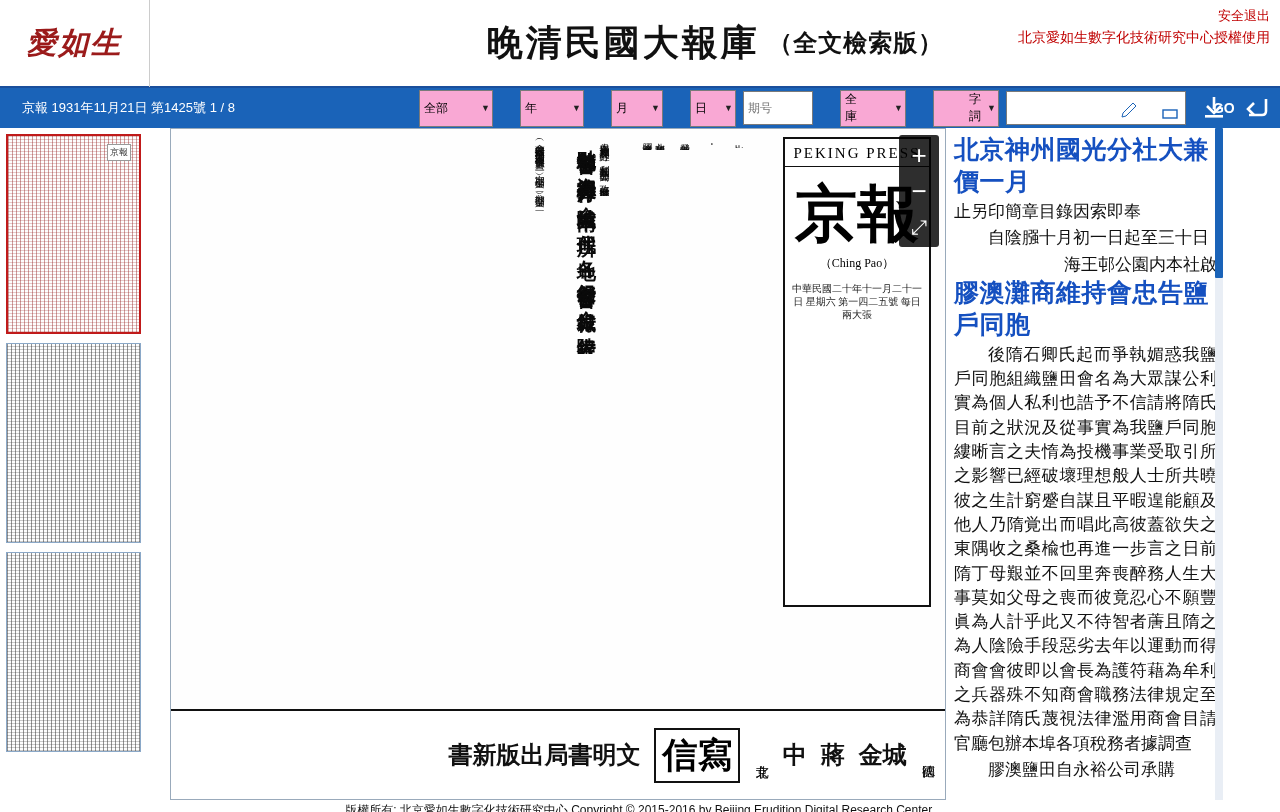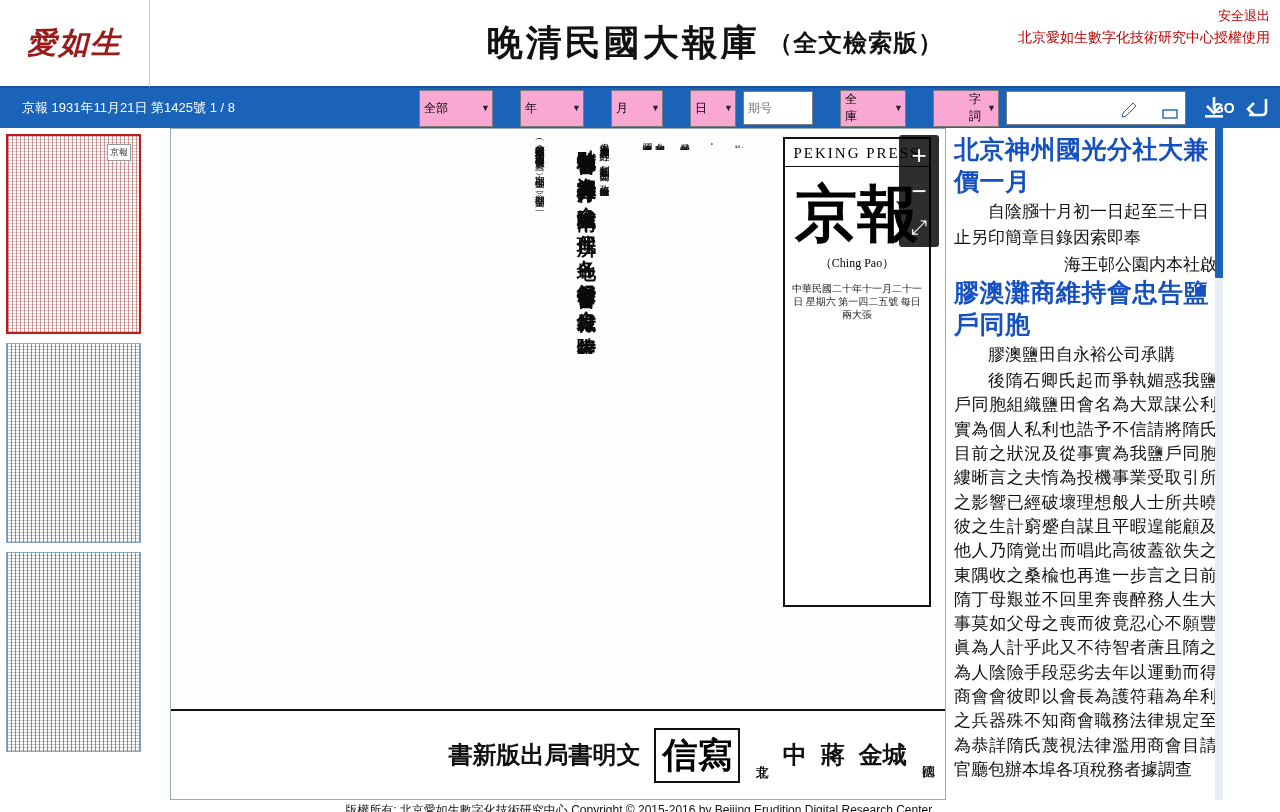--- a/index.html
+++ b/index.html
@@ -532,26 +532,26 @@
 
       <div class="zoom-ctrls">
         <div class="zbtn">+</div>
         <div class="zbtn">−</div>
         <div class="zbtn sm">⤢</div>
       </div>
     </div>
 
     <div class="textpanel">
       <div class="tp-head">北京神州國光分社大兼價一月</div>
+      <div class="tp-para">止另印簡章目錄因索即奉</div>
       <div class="tp-para tp-indent">自陰膙十月初一日起至三十日</div>
-      <div class="tp-para">止另印簡章目錄因索即奉</div>
       <div class="tp-para tp-right">海王邨公園内本社啟</div>
       <div class="tp-head">膠澳灘商維持會忠告鹽戶同胞</div>
+      <div class="tp-para tp-indent">後隋石卿氏起而爭執媚惑我鹽戶同胞組織鹽田會名為大眾謀公利實為個人私利也誥予不信請將隋氏目前之狀況及從事實為我鹽戶同胞縷晰言之夫惰為投機事業受取引所之影響已經破壞理想般人士所共曉彼之生計窮蹙自謀且平暇遑能顧及他人乃隋覚出而唱此高彼蓋欲失之東隅收之桑楡也再進一步言之日前隋丁母艱並不回里奔喪醉務人生大事莫如父母之喪而彼竟忍心不願豐眞為人計乎此又不待智者蓎且隋之為人陰險手段惡劣去年以運動而得商會會彼即以會長為護符藉為牟利之兵器殊不知商會職務法律規定至為恭詳隋氏蔑視法律濫用商會目請官廳包辦本埠各項稅務者據調查</div>
       <div class="tp-para tp-indent">膠澳鹽田自永裕公司承購</div>
-      <div class="tp-para tp-indent">後隋石卿氏起而爭執媚惑我鹽戶同胞組織鹽田會名為大眾謀公利實為個人私利也誥予不信請將隋氏目前之狀況及從事實為我鹽戶同胞縷晰言之夫惰為投機事業受取引所之影響已經破壞理想般人士所共曉彼之生計窮蹙自謀且平暇遑能顧及他人乃隋覚出而唱此高彼蓋欲失之東隅收之桑楡也再進一步言之日前隋丁母艱並不回里奔喪醉務人生大事莫如父母之喪而彼竟忍心不願豐眞為人計乎此又不待智者蓎且隋之為人陰險手段惡劣去年以運動而得商會會彼即以會長為護符藉為牟利之兵器殊不知商會職務法律規定至為恭詳隋氏蔑視法律濫用商會目請官廳包辦本埠各項稅務者據調查</div>
       <div class="scrollbar">
         <div class="scrollthumb"></div>
       </div>
     </div>
 
   </div>
 
   <div class="footer">
     <span>版權所有: 北京愛如生數字化技術研究中心 Copyright © 2015-2016 by Beijing Erudition Digital Research Center.</span>
   </div>

